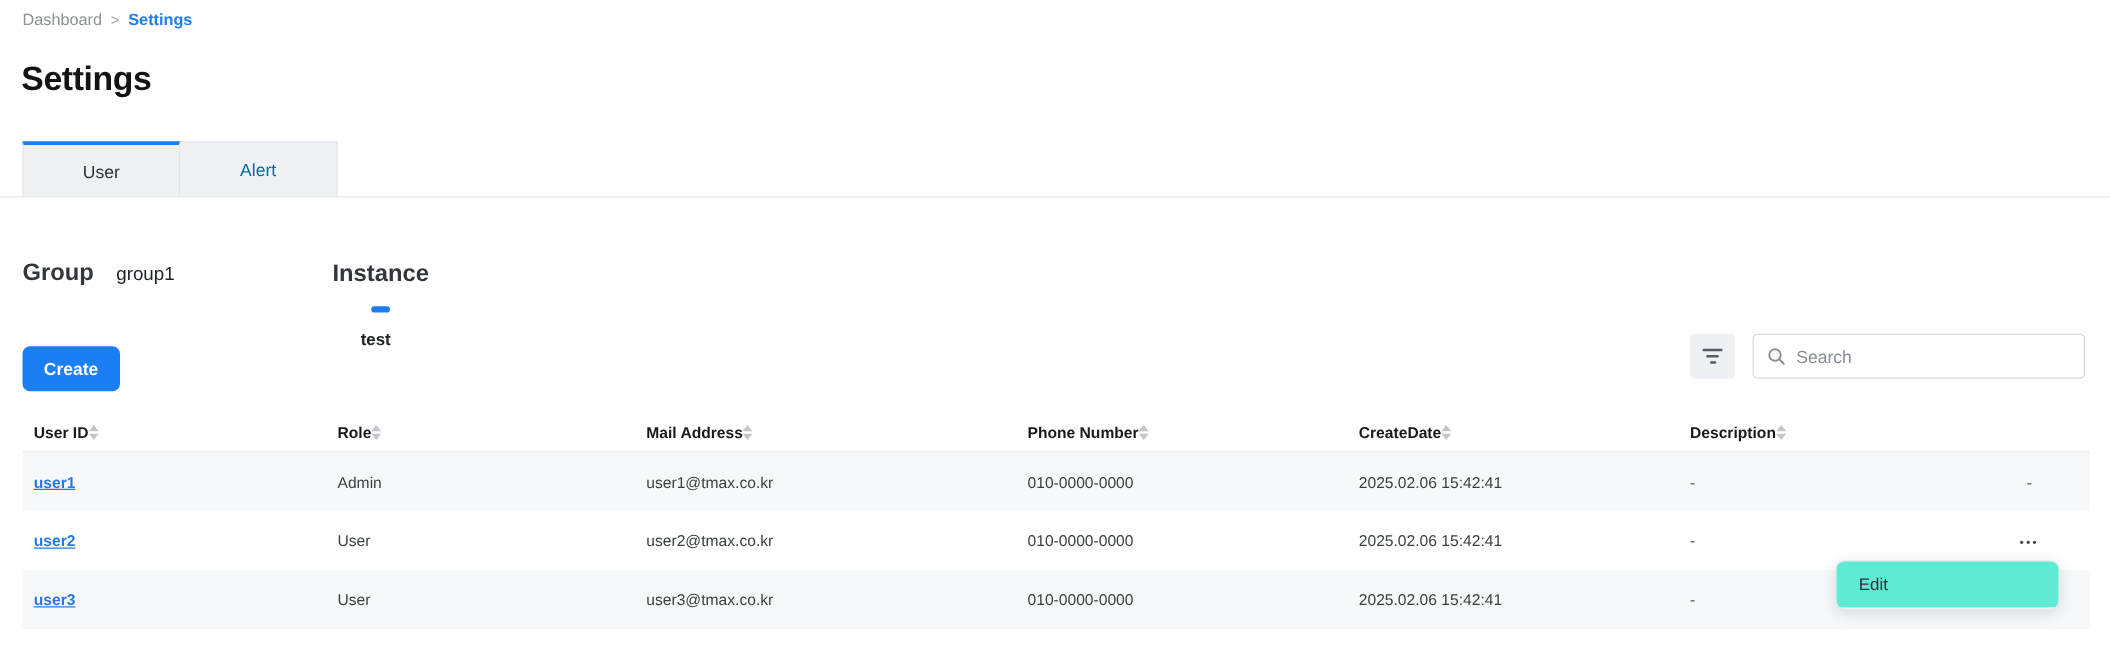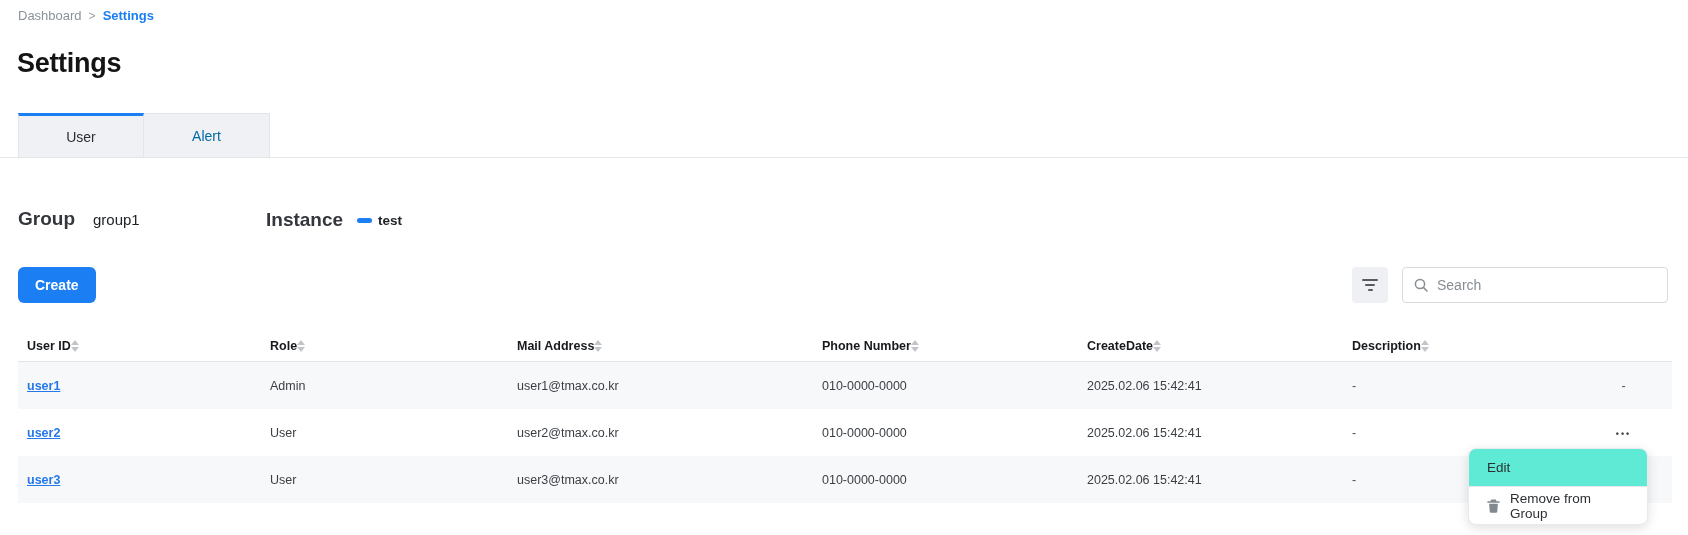--- a/index.html
+++ b/index.html
@@ -21,26 +21,26 @@
   .tab { width:126px; height:44px; display:flex; align-items:center; justify-content:center;
     background:#eff1f4; border:1px solid #e3e6e9; border-bottom:none; font-size:14px; color:#0369a1; cursor:pointer; }
   .tab + .tab { border-left:none; }
   .tab.active { border-top:3px solid #1b7ef2; color:#2b2f33; }
 
   
   .info-row { position:absolute; left:18px; top:205px; height:24px; width:1000px; }
   .info-label { font-size:19px; font-weight:bold; color:#33373c; }
   .group-wrap { position:absolute; left:0; top:3px; display:flex; align-items:center; gap:18px; }
   .group-value { font-size:15px; color:#202428; }
-  .instance-wrap { position:absolute; left:248px; top:4px; display:flex; align-items:center; gap:14px; }
+  .instance-wrap { position:absolute; left:248px; top:4px; display:flex; align-items:center; gap:14px;flex-direction:column; }
   .instance-pill { width:15px; height:5px; border-radius:3px; background:#1b7ef2; display:inline-block; }
   .instance-value { font-size:13.5px; font-weight:bold; color:#202428; margin-left:-8px; }
 
   
-  .create-btn { position:absolute; left:18px; top:267px; height:36px; padding:0 17px; background:#1b7ef2;
+  .create-btn { position:absolute; left:18px; top:277px; height:36px; padding:0 17px; background:#1b7ef2;
     color:#fff; font-size:14px; font-weight:bold; border:none; border-radius:6px; cursor:pointer;
     font-family:"Liberation Sans", sans-serif; }
   .filter-btn { position:absolute; left:1352px; top:267px; width:36px; height:36px; background:#eef0f3;
     border:none; border-radius:4px; cursor:pointer; display:flex; flex-direction:column; align-items:center;
     justify-content:center; gap:3px; }
   .filter-btn i { display:block; height:2px; background:#575c62; border-radius:1px; }
   .fl1 { width:16px; } .fl2 { width:10px; } .fl3 { width:5px; }
   .search-box { position:absolute; left:1402px; top:267px; width:266px; height:36px; background:#fff;
     border:1px solid #d7dade; border-radius:4px; display:flex; align-items:center; padding:0 10px; gap:8px; }
   .search-box input { border:none; outline:none; flex:1; font-size:14px; color:#33373c;
@@ -204,22 +204,13 @@
       </div>
     </div>
   </div>
 </div>
 
 <div class="context-menu">
   <div class="menu-item highlighted">
     <span>Edit</span>
   </div>
   <div class="menu-divider"></div>
-  <div class="menu-item">
-    <span style="display:flex;">
-      <svg width="13" height="14" viewBox="0 0 14 15">
-        <path fill="#83888d" d="M5 0.5h4a1 1 0 0 1 1 1v1h3a.8.8 0 1 1 0 1.6H1A.8.8 0 1 1 1 2.5h3v-1a1 1 0 0 1 1-1z"></path>
-        <path fill="#83888d" d="M2.3 5.2h9.4l-.65 8.3a1.4 1.4 0 0 1-1.4 1.3H4.35a1.4 1.4 0 0 1-1.4-1.3z"></path>
-      </svg>
-    </span>
-    <span>Remove from Group</span>
-  </div>
 </div>
 
 </body></html>

